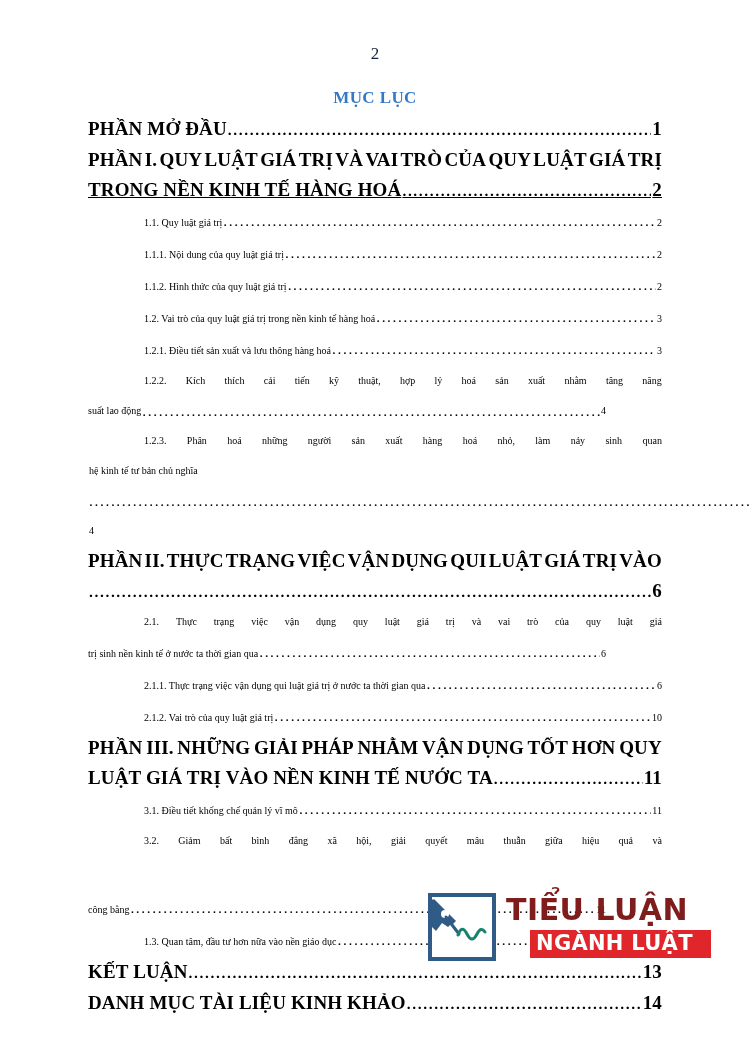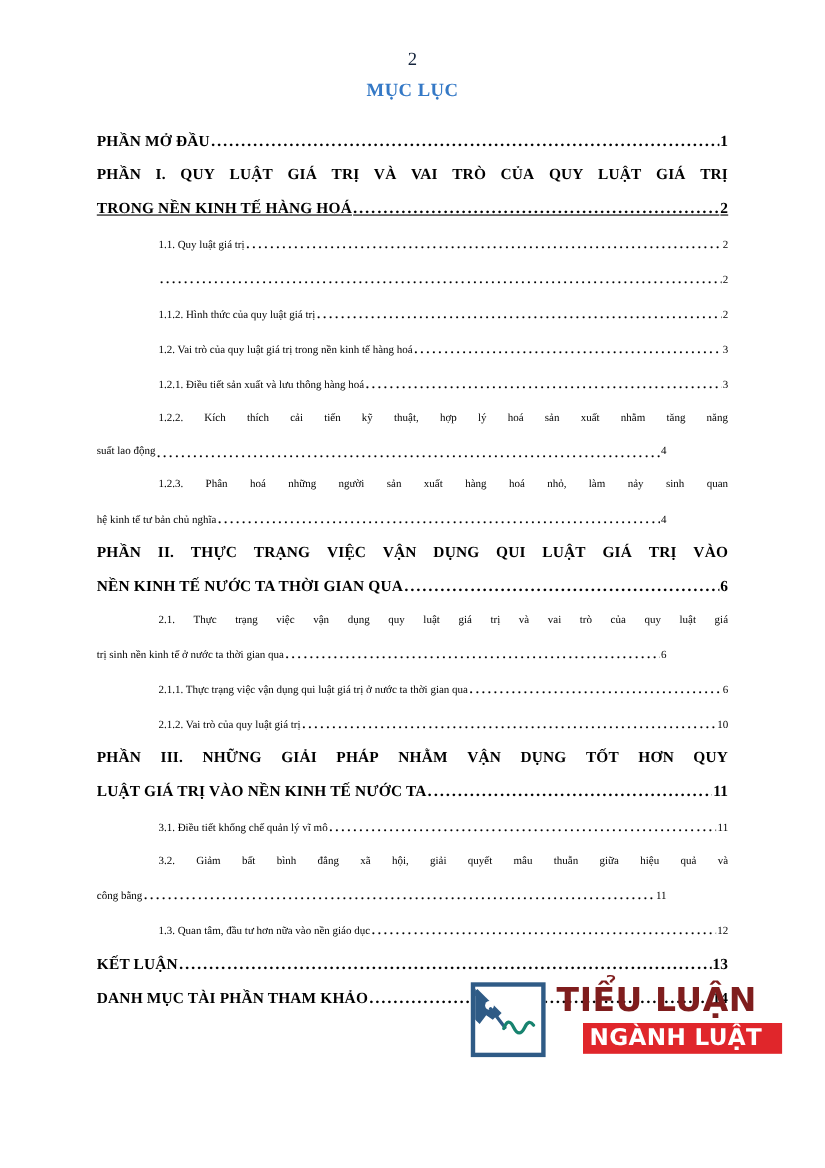--- a/index.html
+++ b/index.html
@@ -32,21 +32,21 @@
     width: 750px;
     text-align: center;
     font-size: 17px;
     color: #15243c;
     font-family: "Liberation Serif", "DejaVu Serif", serif;
   }
 
   
   .toc-title {
     position: absolute;
-    top: 72px;
+    top: 88px;
     left: 0;
     width: 750px;
     text-align: center;
     font-size: 17px;
     font-weight: bold;
     letter-spacing: 0.4px;
     color: #3579c6;
   }
 
   
@@ -61,21 +61,21 @@
     display: block;
     position: relative;
     line-height: 30px;
     font-size: 10px;
     white-space: nowrap;
   }
 
   
   .entry.lvl0 {
     font-weight: bold;
-    font-size: 14px;
+    font-size: 19px;
     letter-spacing: 0.15px;
   }
   
   .entry.lvl1 { padding-left: 56px; }
   
   .entry.lvl2 { padding-left: 56px; }
 
   
   .row {
     display: flex;
@@ -197,20 +197,21 @@
       </div>
       <div class="entry lvl1">
         <div class="row">
           <span class="txt">1.1. Quy luật giá trị</span>
           <span class="leader"></span>
           <span class="pg">2</span>
         </div>
       </div>
       <div class="entry lvl2">
         <div class="row">
+          <span class="txt">1.1.1. Nội dung của quy luật giá trị</span>
           <span class="leader"></span>
           <span class="pg">2</span>
         </div>
       </div>
       <div class="entry lvl2">
         <div class="row">
           <span class="txt">1.1.2. Hình thức của quy luật giá trị</span>
           <span class="leader"></span>
           <span class="pg">2</span>
         </div>
@@ -263,21 +264,21 @@
           <span class="w">sản</span>
           <span class="w">xuất</span>
           <span class="w">hàng</span>
           <span class="w">hoá</span>
           <span class="w">nhỏ,</span>
           <span class="w">làm</span>
           <span class="w">nảy</span>
           <span class="w">sinh</span>
           <span class="w">quan</span>
         </div>
-        <div class="row" style="margin-left: -56px;">
+        <div class="row" style="margin-left: -56px; flex-direction: column;">
           <span class="txt">hệ kinh tế tư bản chủ nghĩa</span>
           <span class="leader"></span>
           <span class="pg">4</span>
         </div>
       </div>
       <div class="entry lvl0">
         <div class="just">
           <span class="w">PHẦN</span>
           <span class="w">II.</span>
           <span class="w">THỰC</span>
@@ -285,21 +286,20 @@
           <span class="w">VIỆC</span>
           <span class="w">VẬN</span>
           <span class="w">DỤNG</span>
           <span class="w">QUI</span>
           <span class="w">LUẬT</span>
           <span class="w">GIÁ</span>
           <span class="w">TRỊ</span>
           <span class="w">VÀO</span>
         </div>
         <div class="row" style="margin-left: 0px;">
-          <span class="txt">NỀN KINH TẾ NƯỚC TA THỜI GIAN QUA</span>
           <span class="leader"></span>
           <span class="pg">6</span>
         </div>
       </div>
       <div class="entry lvl1">
         <div class="just">
           <span class="w">2.1.</span>
           <span class="w">Thực</span>
           <span class="w">trạng</span>
           <span class="w">việc</span>
@@ -375,21 +375,21 @@
           <span class="w">hội,</span>
           <span class="w">giải</span>
           <span class="w">quyết</span>
           <span class="w">mâu</span>
           <span class="w">thuẫn</span>
           <span class="w">giữa</span>
           <span class="w">hiệu</span>
           <span class="w">quả</span>
           <span class="w">và</span>
         </div>
-        <div class="row" style="margin-left: -56px;">
+        <div class="row" style="margin-left: -56px; margin-top: 37px;">
           <span class="txt">công bằng</span>
           <span class="leader"></span>
           <span class="pg">11</span>
         </div>
       </div>
       <div class="entry lvl2">
         <div class="row">
           <span class="txt">1.3. Quan tâm, đầu tư hơn nữa vào nền giáo dục</span>
           <span class="leader"></span>
           <span class="pg">12</span>
@@ -397,21 +397,21 @@
       </div>
       <div class="entry lvl0">
         <div class="row">
           <span class="txt">KẾT LUẬN</span>
           <span class="leader"></span>
           <span class="pg">13</span>
         </div>
       </div>
       <div class="entry lvl0">
         <div class="row">
-          <span class="txt">DANH MỤC TÀI PHẦN THAM KHẢO</span>
+          <span class="txt">DANH MỤC TÀI LIỆU KINH KHẢO</span>
           <span class="leader"></span>
           <span class="pg">14</span>
         </div>
       </div>
     </div>
 
   <div class="logo">
     <div class="logo-mark">
       <svg width="60" height="60" viewBox="0 0 60 60" xmlns="http://www.w3.org/2000/svg">
         <path d="M-6 -4 L22 24 L16 30 L10 26 L4 34 L-6 24 Z" fill="#2f5b86"></path>

